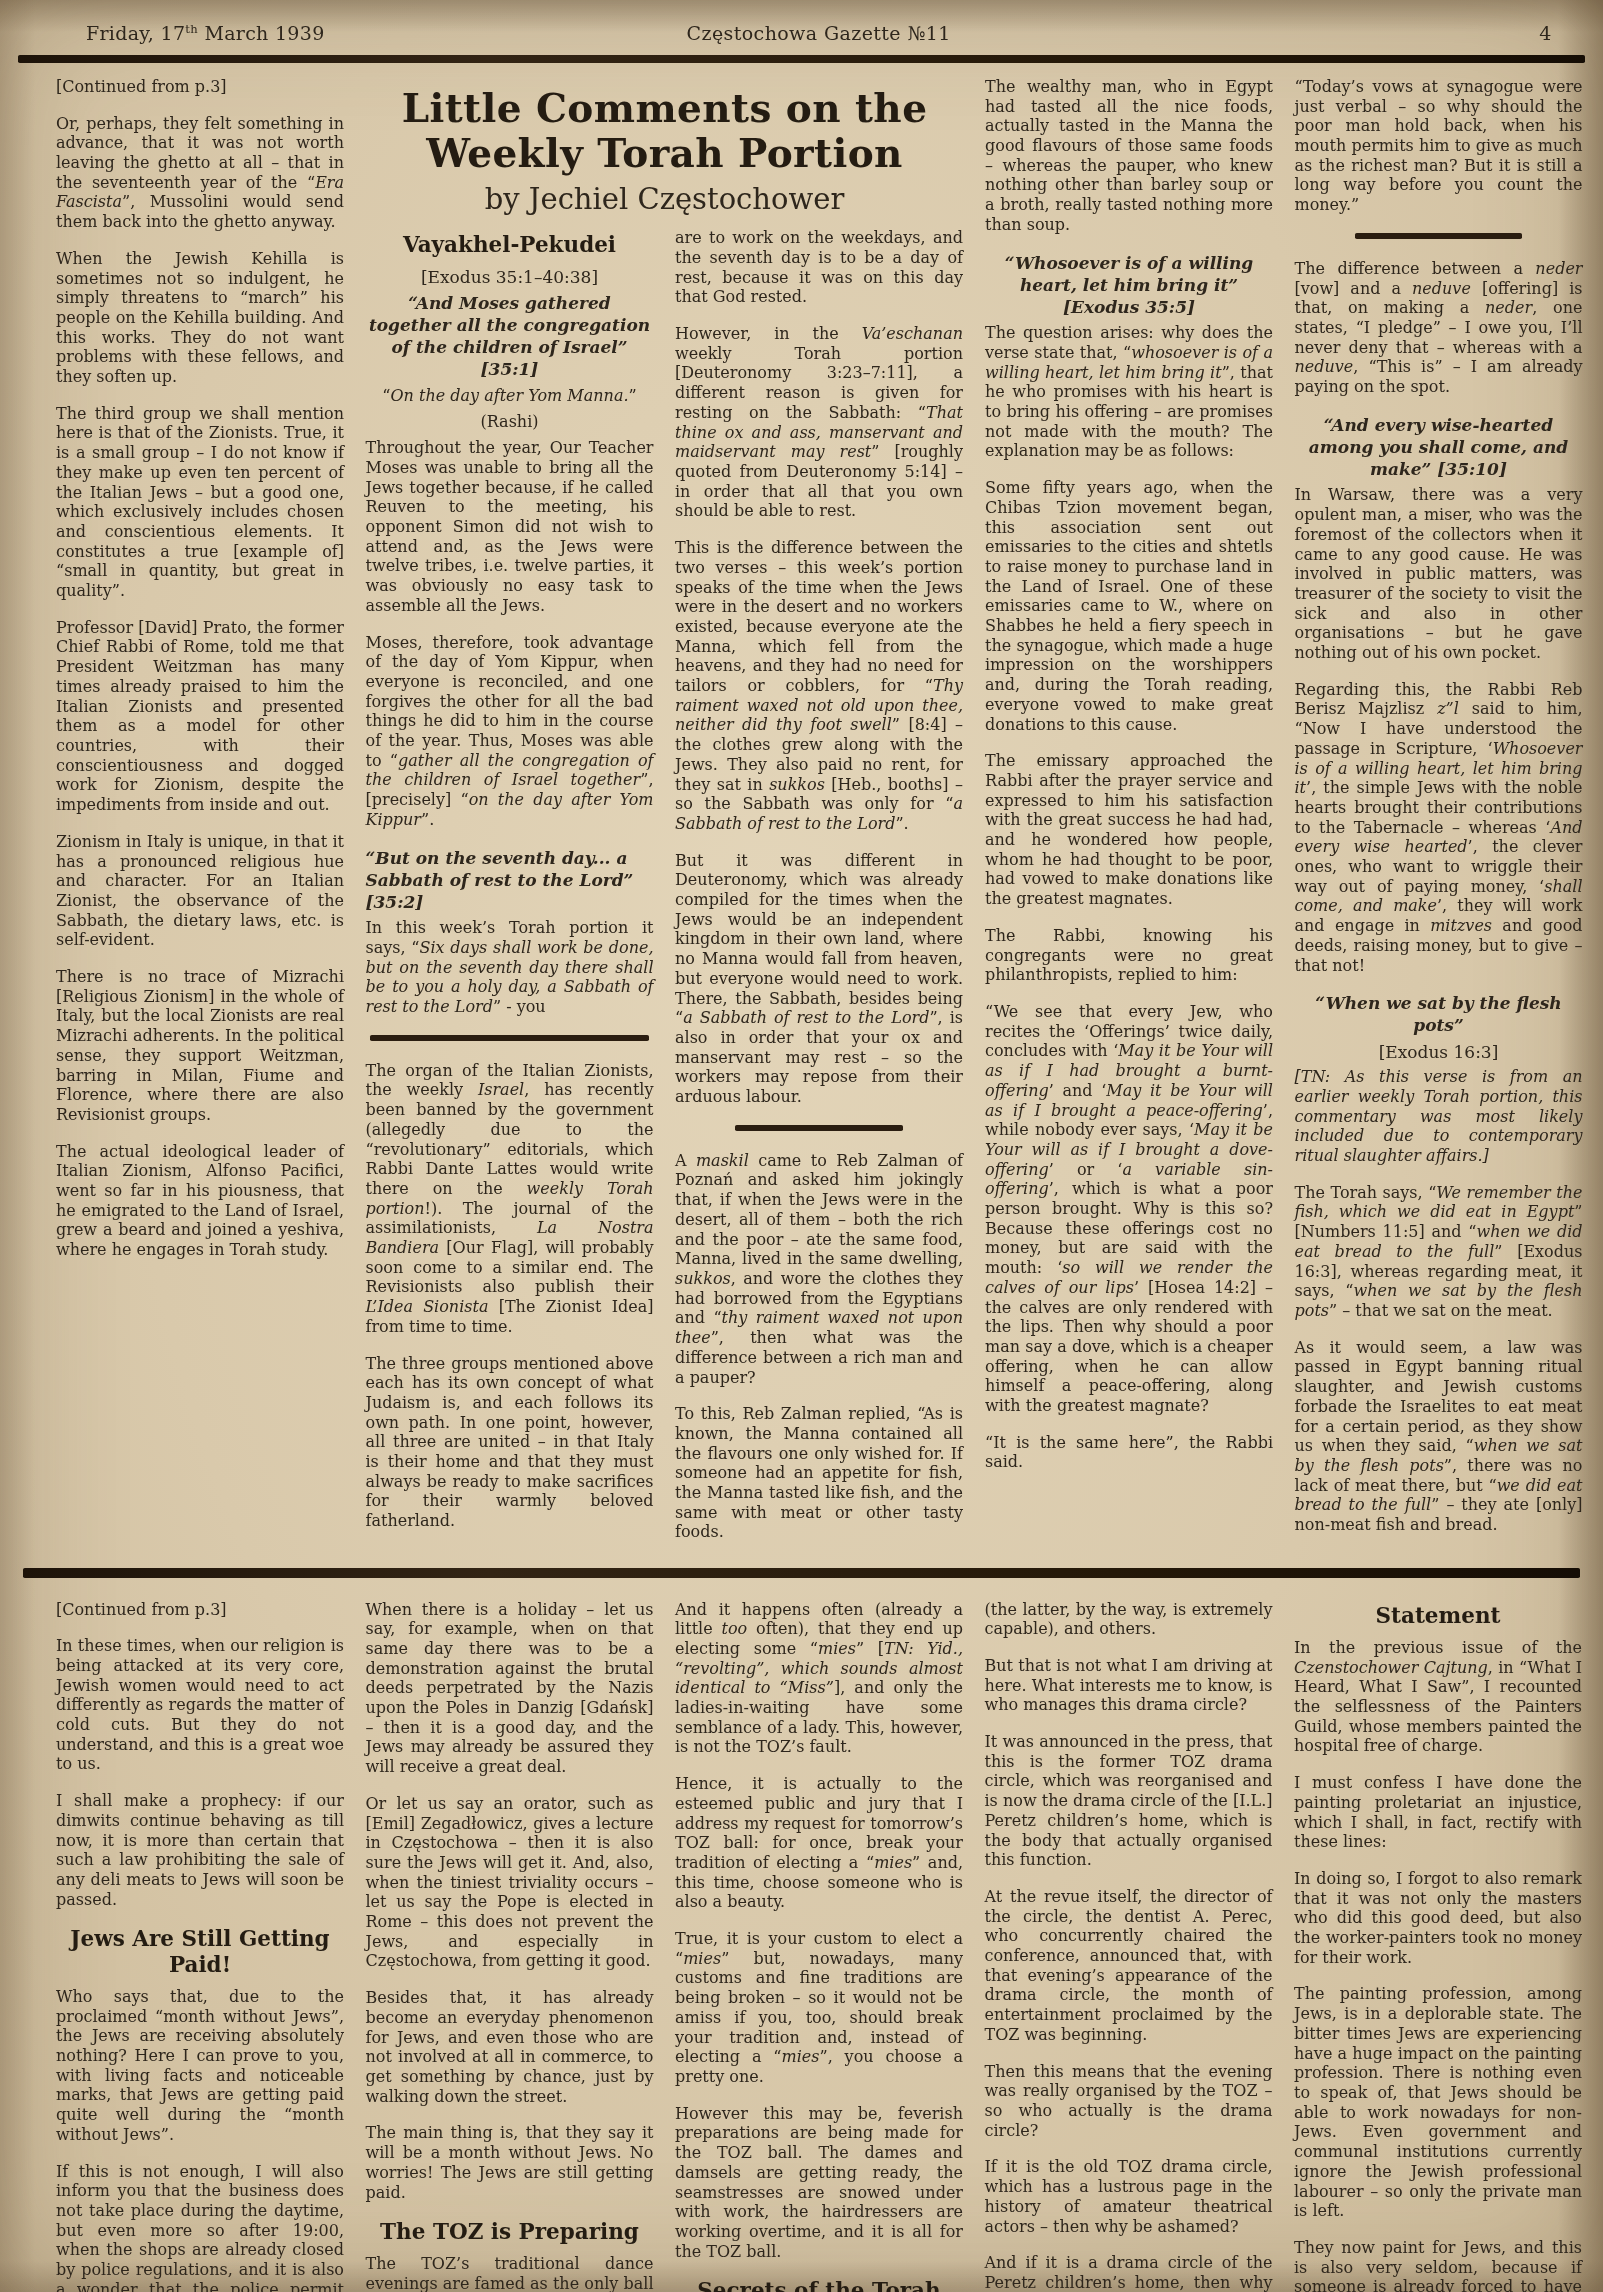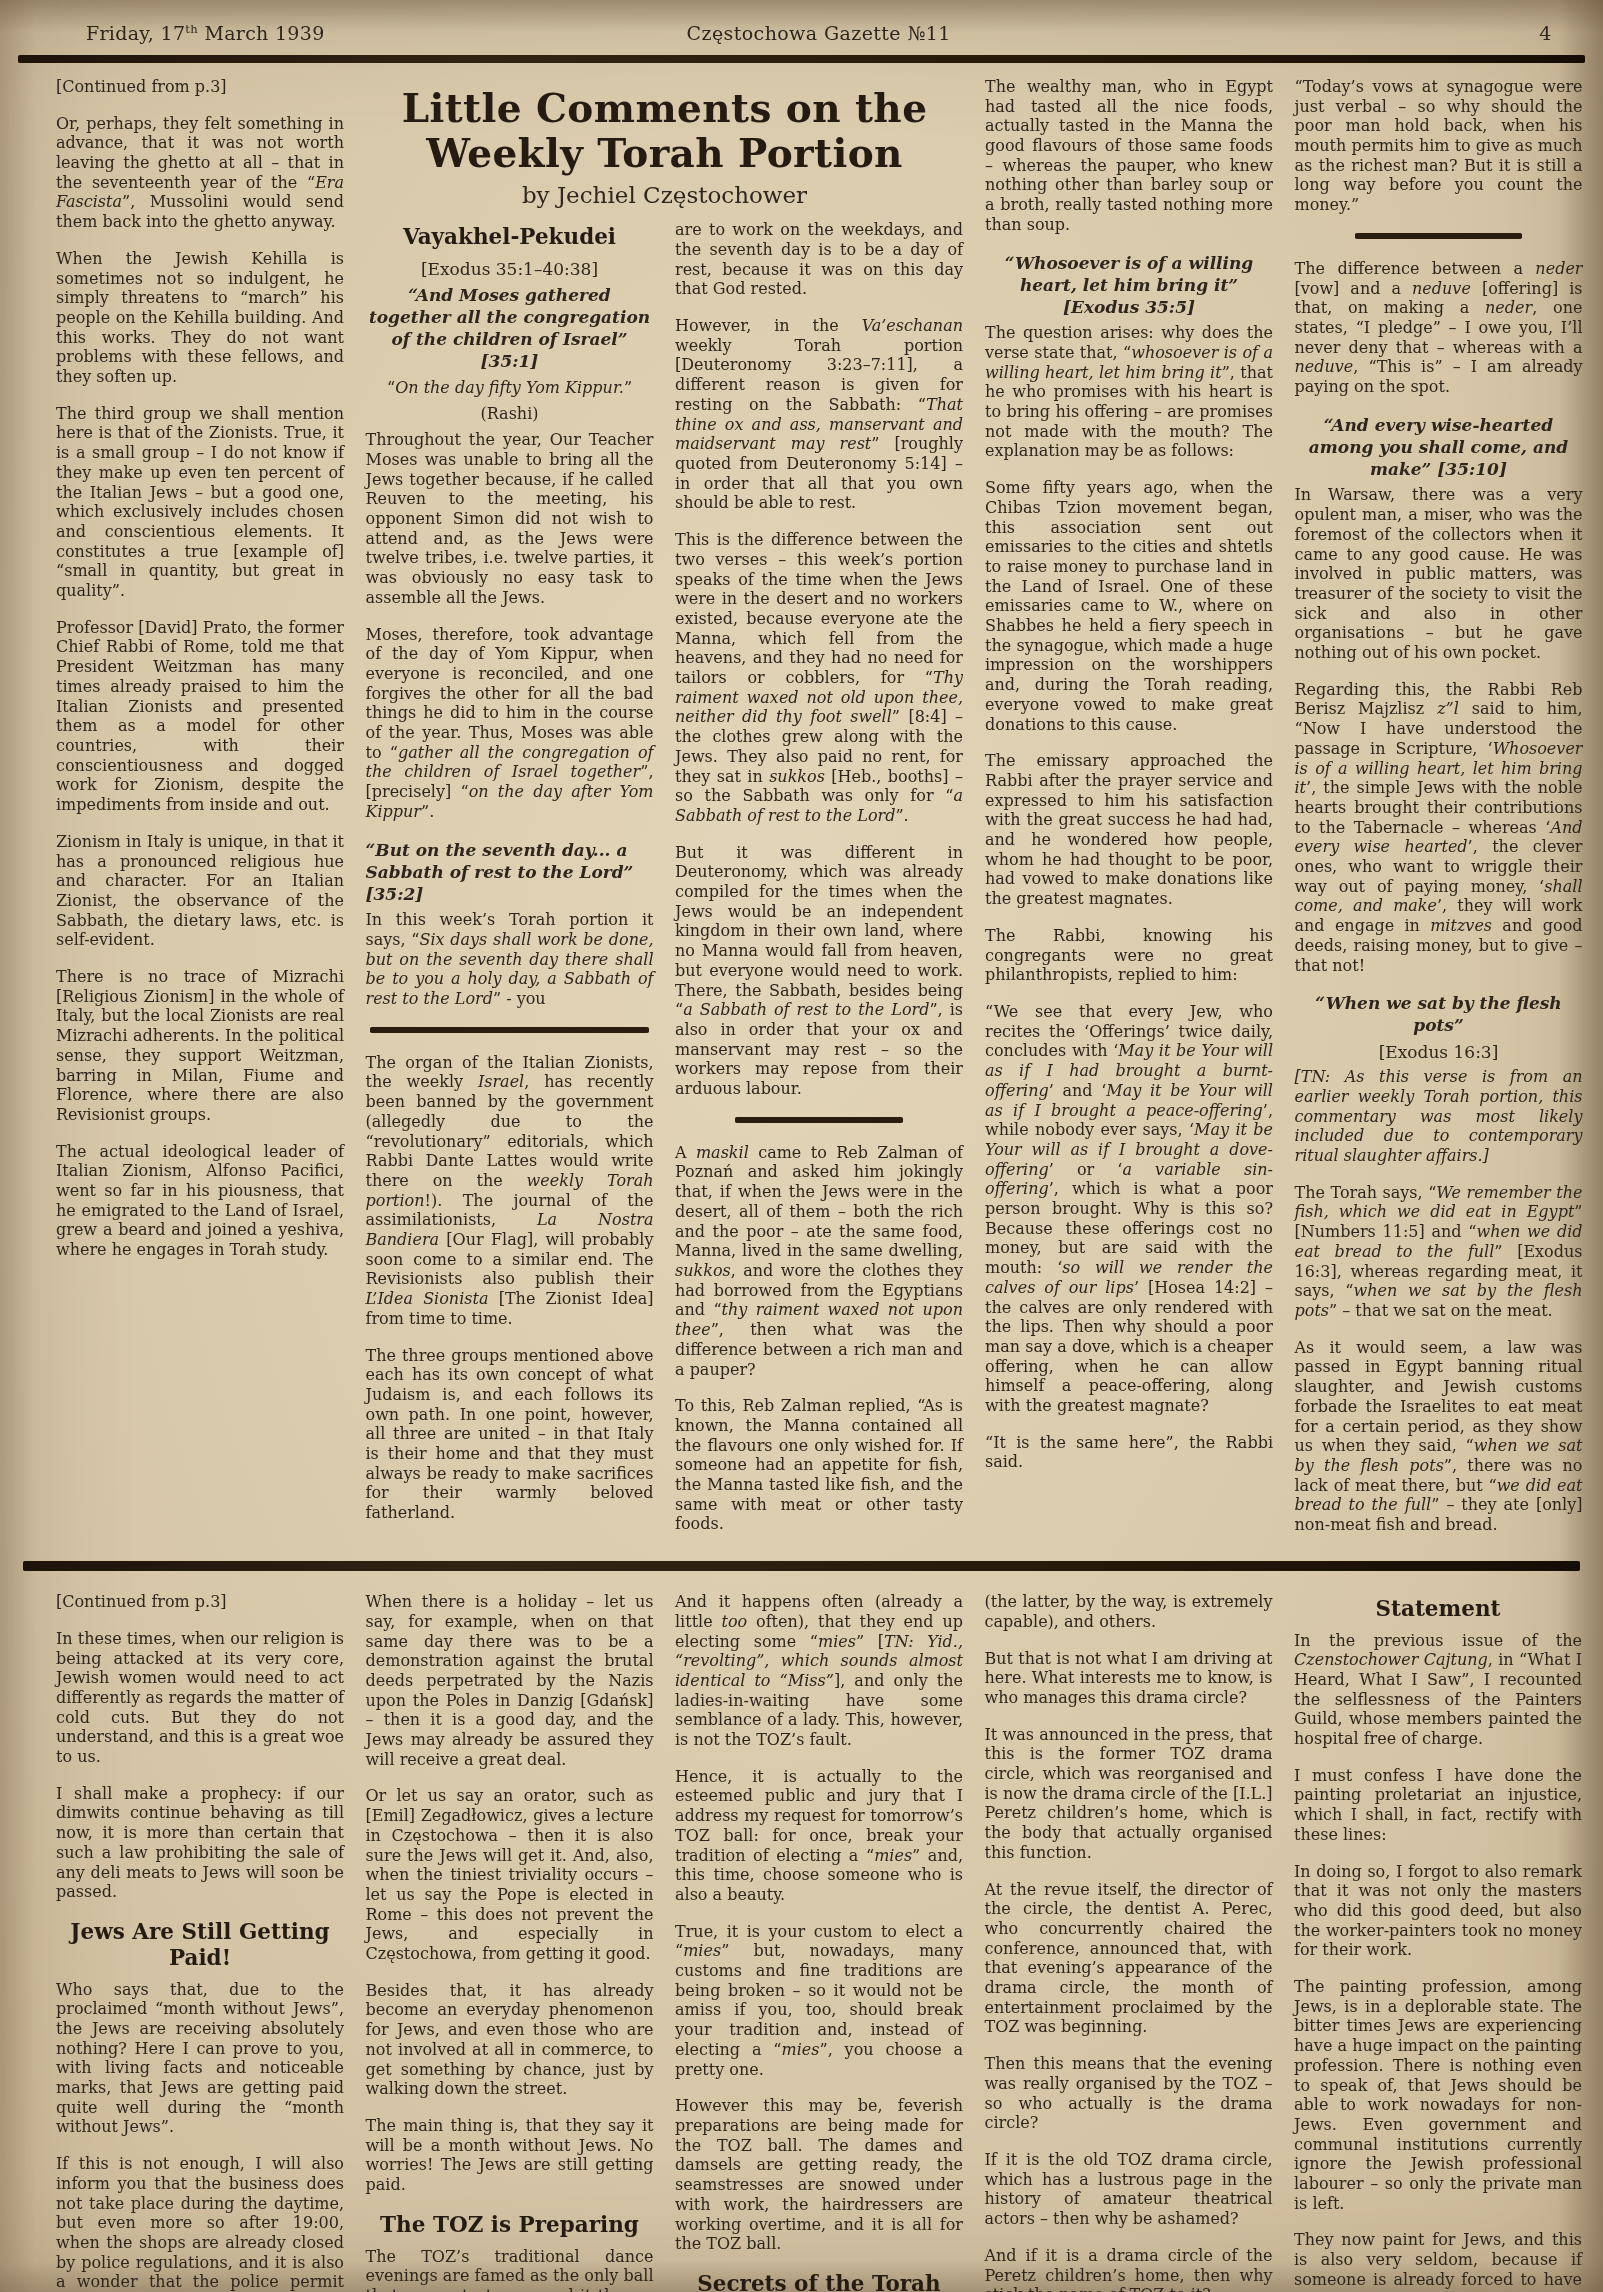--- a/index.html
+++ b/index.html
@@ -40,21 +40,21 @@
     padding:21.5px 56px 0 56px;
   }
   .col{width:288px;flex:0 0 288px;}
   .mid{width:598px;flex:0 0 598px;}
   .mid-cols{display:flex;gap:21.5px;margin-top:7.2px;}
   .main-title{
     font-size:39px;line-height:1.16;font-weight:bold;
     text-align:center;margin:9px 0 5.4px 0;letter-spacing:0.4px;
     color:#241c12;
   }
-  .byline{text-align:center;font-size:23px;margin:1.8px 0 12.5px 0;}
+  .byline{text-align:center;font-size:29px;margin:1.8px 0 12.5px 0;}
   .para,.continued,.tn-note{
     font-size:16px;line-height:19.7px;
     text-align:justify;margin:0 0 17px 0;
   }
   .continued{text-align:left;}
   .tn-note{font-style:italic;}
   .heading{
     font-size:21.5px;font-weight:bold;text-align:center;
     margin:3.6px 0 9px 0;color:#241c12;line-height:1.2;
   }
@@ -100,21 +100,21 @@
         <p class="para">The actual ideological leader of Italian Zionism, Alfonso Pacifici, went so far in his piousness, that he emigrated to the Land of Israel, grew a beard and joined a yeshiva, where he engages in Torah study.</p>
       </div>
     <div class="mid">
       <h1 class="main-title">Little Comments on the Weekly Torah Portion</h1>
       <div class="byline">by Jechiel Częstochower</div>
       <div class="mid-cols">
         <div class="col">
             <h3 class="heading">Vayakhel-Pekudei</h3>
             <div class="verse-ref">[Exodus 35:1–40:38]</div>
             <div class="quote-center">“<i>And Moses gathered together all the congregation of the children of Israel</i>” [35:1]</div>
-            <div class="center-line">“<i>On the day fifty Yom Kippur.</i>”</div>
+            <div class="center-line">“<i>On the day after Yom Manna.</i>”</div>
             <div class="center-line">(Rashi)</div>
             <p class="para">Throughout the year, Our Teacher Moses was unable to bring all the Jews together because, if he called Reuven to the meeting, his opponent Simon did not wish to attend and, as the Jews were twelve tribes, i.e. twelve parties, it was obviously no easy task to assemble all the Jews.</p>
             <p class="para">Moses, therefore, took advantage of the day of Yom Kippur, when everyone is reconciled, and one forgives the other for all the bad things he did to him in the course of the year. Thus, Moses was able to “<i>gather all the congregation of the children of Israel together</i>”, [precisely] “<i>on the day after Yom Kippur</i>”.</p>
             <div class="quote-left">“<i>But on the seventh day... a Sabbath of rest to the Lord</i>” [35:2]</div>
             <p class="para">In this week’s Torah portion it says, “<i>Six days shall work be done, but on the seventh day there shall be to you a holy day, a Sabbath of rest to the Lord</i>” - you</p>
             <div class="divider wide"></div>
             <p class="para">The organ of the Italian Zionists, the weekly <i>Israel</i>, has recently been banned by the government (allegedly due to the “revolutionary” editorials, which Rabbi Dante Lattes would write there on the <i>weekly Torah portion</i>!). The journal of the assimilationists, <i>La Nostra Bandiera</i> [Our Flag], will probably soon come to a similar end. The Revisionists also publish their <i>L’Idea Sionista</i> [The Zionist Idea] from time to time.</p>
             <p class="para">The three groups mentioned above each has its own concept of what Judaism is, and each follows its own path. In one point, however, all three are united – in that Italy is their home and that they must always be ready to make sacrifices for their warmly beloved fatherland.</p>
           </div>
         <div class="col">

